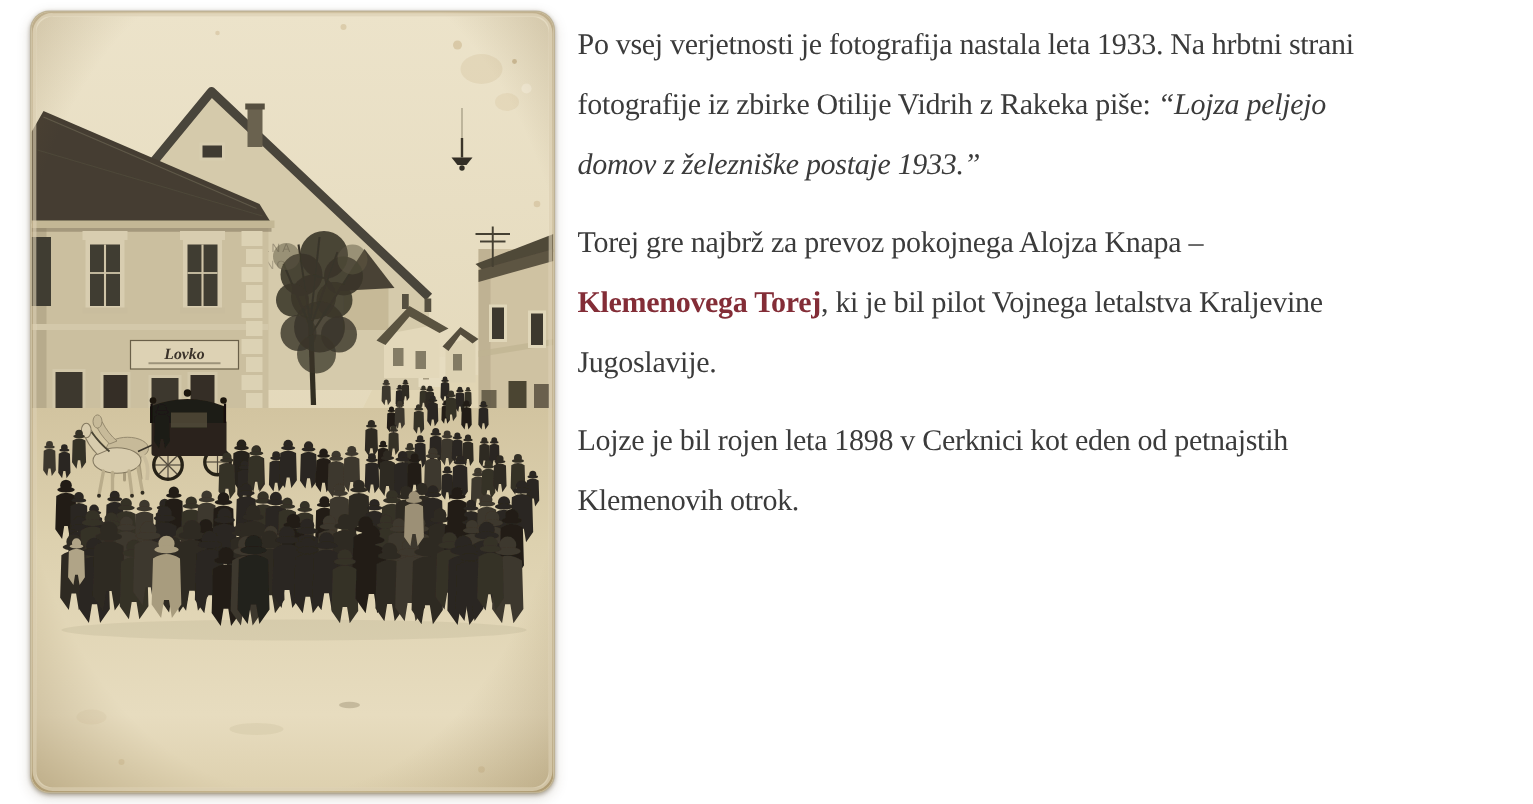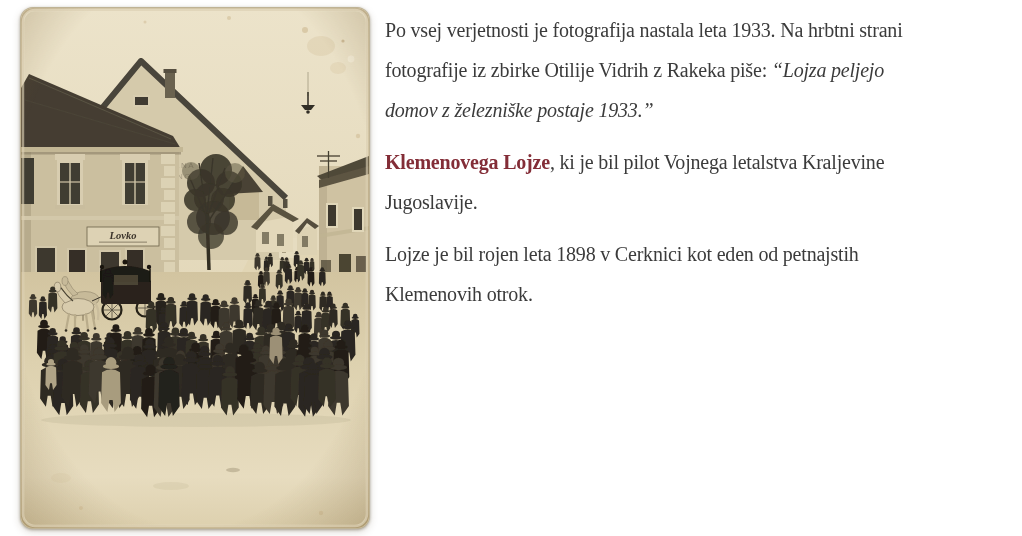--- a/index.html
+++ b/index.html
@@ -428,19 +428,20 @@
       <rect x="-10" y="-10" width="368" height="540" rx="22" fill="none" stroke="rgba(146,118,70,0.30)" stroke-width="26"></rect>
       <rect x="0" y="0" width="348" height="520" fill="url(#vig)"></rect>
       <rect x="2" y="2" width="344" height="516" rx="12" fill="none" stroke="#f2e9d3" stroke-width="2.5" opacity="0.5"></rect>
     </svg>
   </figure>
 
   <div class="article">
       <p><span class="">Po vsej verjetnosti je fotografija nastala leta 1933. Na hrbtni strani
 fotografije iz zbirke Otilije Vidrih z Rakeka piše: </span><span class="em">“Lojza peljejo
 domov z železniške postaje 1933.”</span></p>
-      <p><a href="#" class="lnk">Klemenovega Lojze</a><span class="">, ki je bil pilot Vojnega letalstva Kraljevine
+      <p><span class="">Torej gre najbrž za prevoz pokojnega Alojza Knapa –
+</span><a href="#" class="lnk">Klemenovega Torej</a><span class="">, ki je bil pilot Vojnega letalstva Kraljevine
 Jugoslavije.</span></p>
       <p><span class="">Lojze je bil rojen leta 1898 v Cerknici kot eden od petnajstih
 Klemenovih otrok.</span></p>
     </div>
 
 </div>
 
 </body></html>

